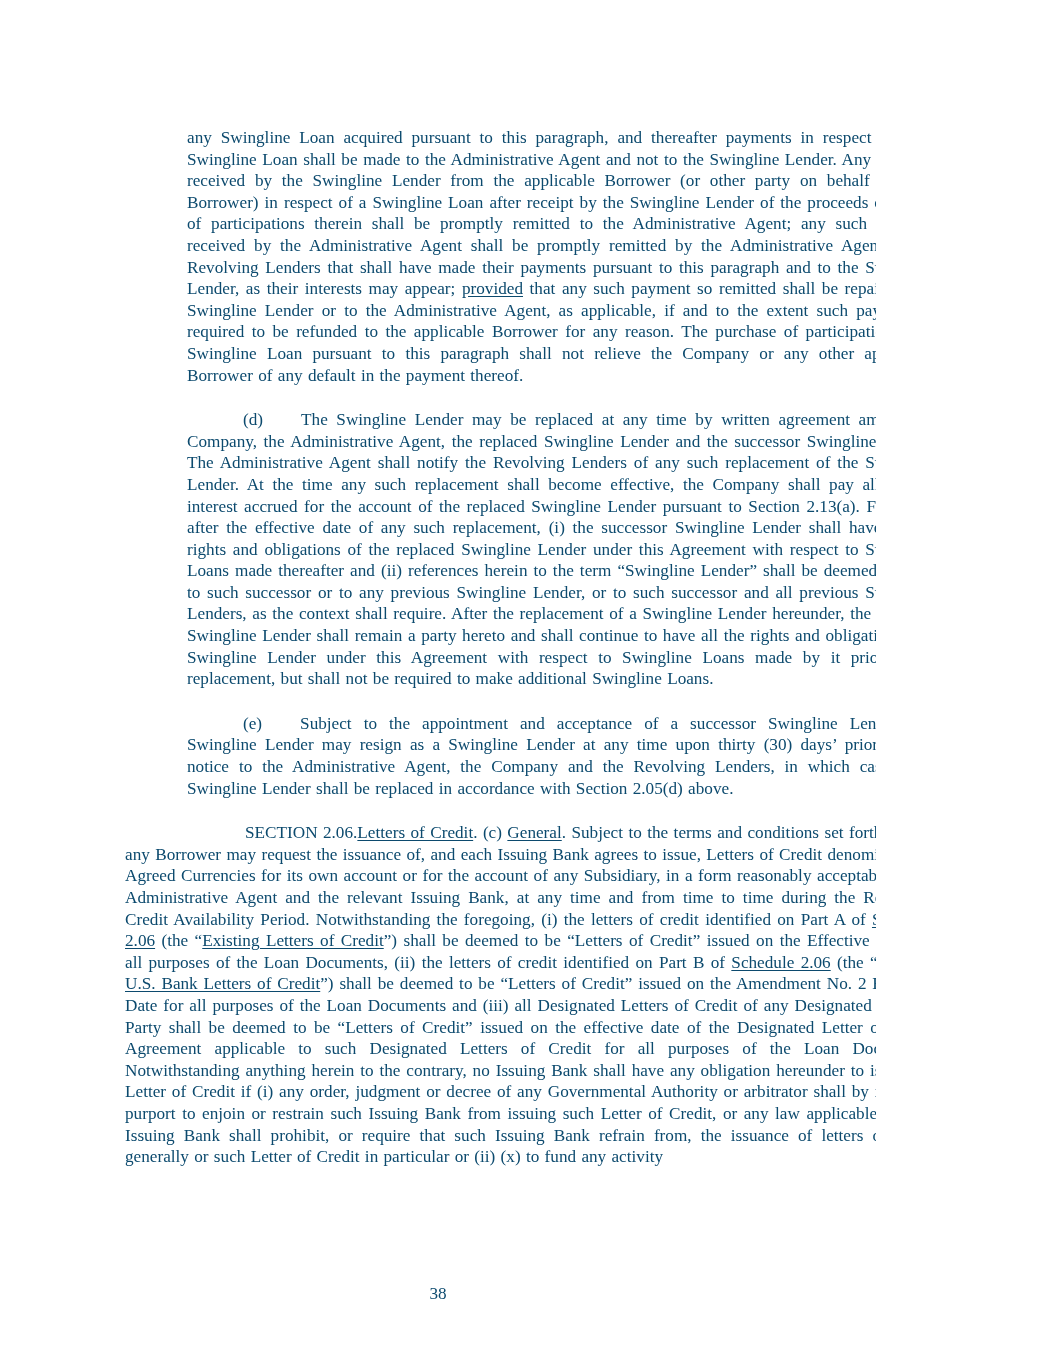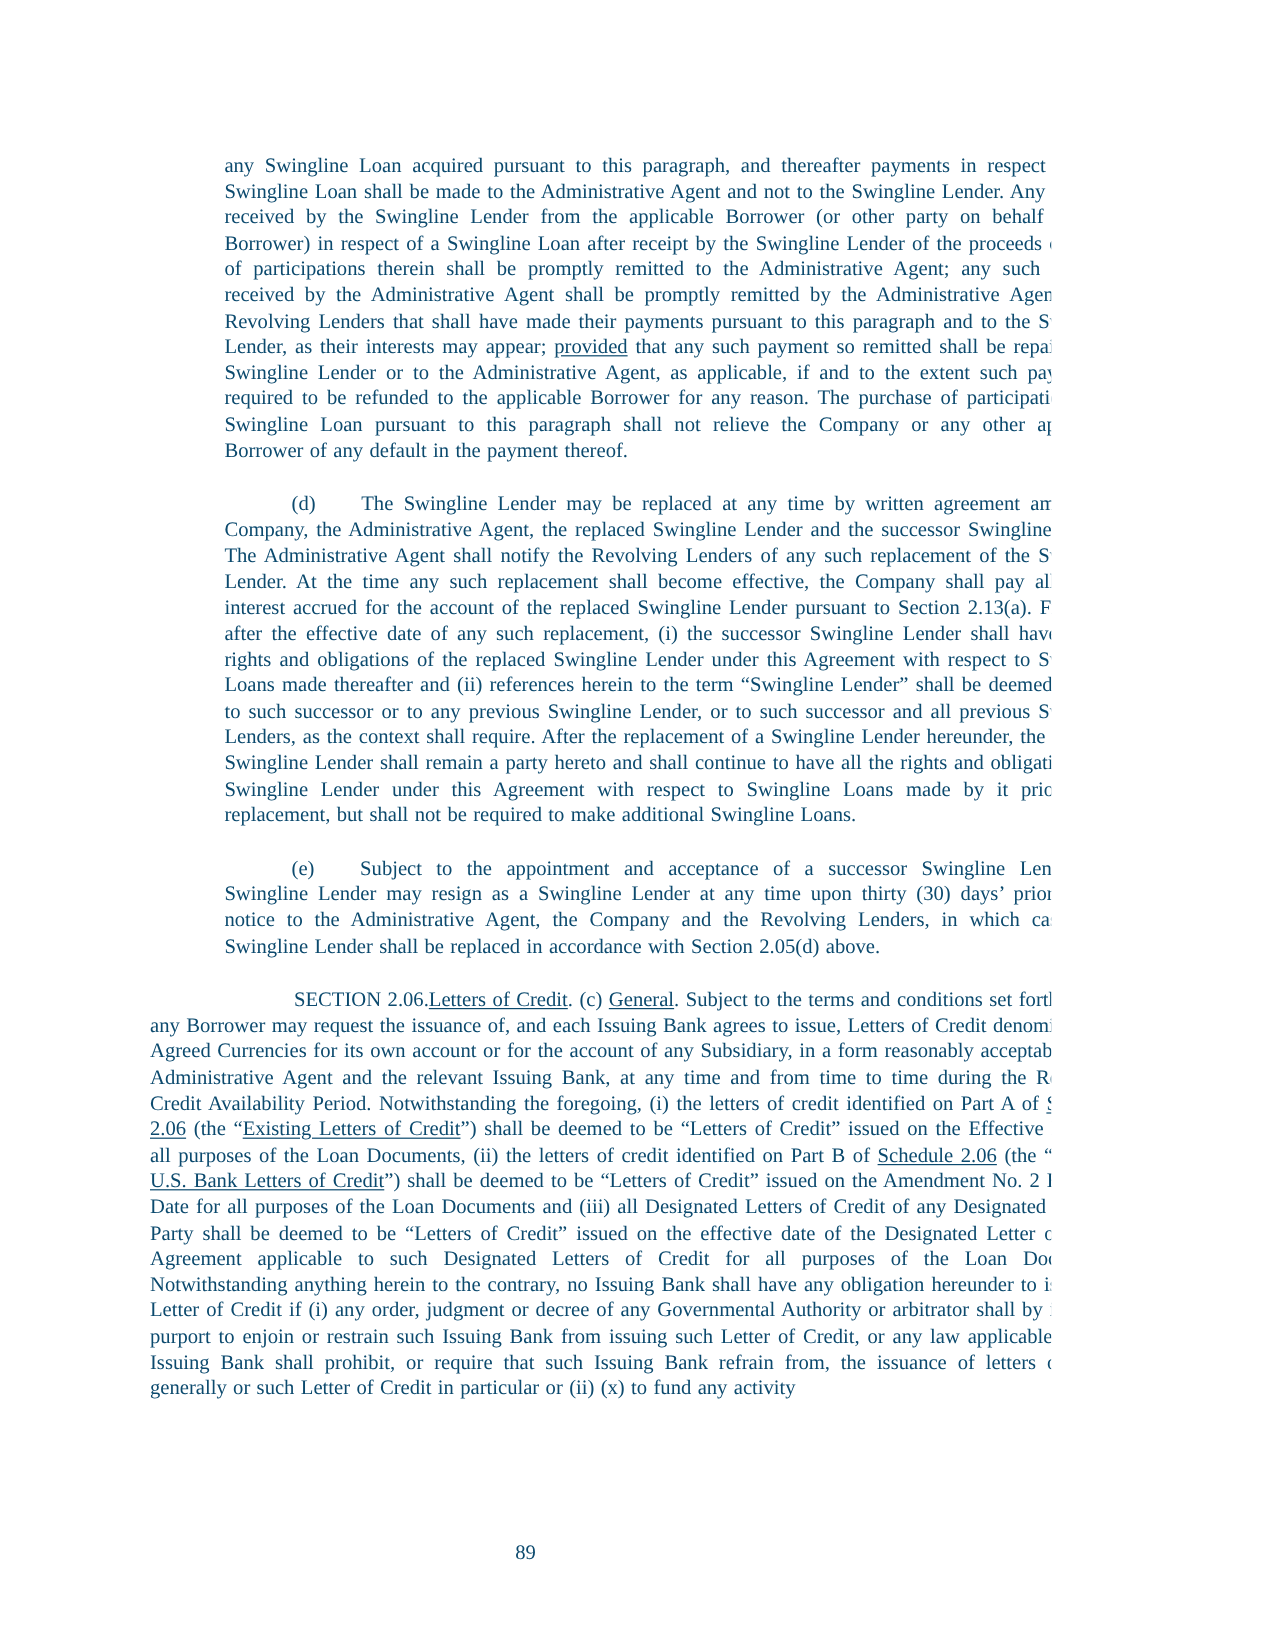--- a/index.html
+++ b/index.html
@@ -57,14 +57,14 @@
     <p class="para indented"><span>any Swingline Loan acquired pursuant to this paragraph, and thereafter payments in respect of such Swingline Loan shall be made to the Administrative Agent and not to the Swingline Lender.  Any amounts received by the Swingline Lender from the applicable Borrower (or other party on behalf of such Borrower) in respect of a Swingline Loan after receipt by the Swingline Lender of the proceeds of a sale of participations therein shall be promptly remitted to the Administrative Agent; any such amounts received by the Administrative Agent shall be promptly remitted by the Administrative Agent to the Revolving Lenders that shall have made their payments pursuant to this paragraph and to the Swingline Lender, as their interests may appear; </span><span class="u">provided</span><span> that any such payment so remitted shall be repaid to the Swingline Lender or to the Administrative Agent, as applicable, if and to the extent such payment is required to be refunded to the applicable Borrower for any reason.  The purchase of participations in a Swingline Loan pursuant to this paragraph shall not relieve the Company or any other applicable Borrower of any default in the payment thereof.</span></p>
 
     <p class="para indented fl-indent-sub"><span>(d)</span><span class="tab"></span><span>The Swingline Lender may be replaced at any time by written agreement among the Company, the Administrative Agent, the replaced Swingline Lender and the successor Swingline Lender.  The Administrative Agent shall notify the Revolving Lenders of any such replacement of the Swingline Lender.  At the time any such replacement shall become effective, the Company shall pay all unpaid interest accrued for the account of the replaced Swingline Lender pursuant to Section 2.13(a).  From and after the effective date of any such replacement, (i) the successor Swingline Lender shall have all the rights and obligations of the replaced Swingline Lender under this Agreement with respect to Swingline Loans made thereafter and (ii) references herein to the term “Swingline Lender” shall be deemed to refer to such successor or to any previous Swingline Lender, or to such successor and all previous Swingline Lenders, as the context shall require.  After the replacement of a Swingline Lender hereunder, the replaced Swingline Lender shall remain a party hereto and shall continue to have all the rights and obligations of a Swingline Lender under this Agreement with respect to Swingline Loans made by it prior to its replacement, but shall not be required to make additional Swingline Loans.</span></p>
 
     <p class="para indented fl-indent-sub"><span>(e)</span><span class="tab"></span><span>Subject to the appointment and acceptance of a successor Swingline Lender, the Swingline Lender may resign as a Swingline Lender at any time upon thirty (30) days’ prior written notice to the Administrative Agent, the Company and the Revolving Lenders, in which case, such Swingline Lender shall be replaced in accordance with Section 2.05(d) above.</span></p>
 
     <p class="para fl-indent-sec"><span>SECTION 2.06.</span><span class="u">Letters of Credit</span><span>.  (c) </span><span class="u">General</span><span>.  Subject to the terms and conditions set forth herein, any Borrower may request the issuance of, and each Issuing Bank agrees to issue, Letters of Credit denominated in Agreed Currencies for its own account or for the account of any Subsidiary, in a form reasonably acceptable to the Administrative Agent and the relevant Issuing Bank, at any time and from time to time during the Revolving Credit Availability Period.  Notwithstanding the foregoing, (i) the letters of credit identified on Part A of </span><span class="u">Schedule 2.06</span><span> (the “</span><span class="u">Existing Letters of Credit</span><span>”) shall be deemed to be “Letters of Credit” issued on the Effective Date for all purposes of the Loan Documents, (ii) the letters of credit identified on Part B of </span><span class="u">Schedule 2.06</span><span> (the “</span><span class="u">Existing U.S. Bank Letters of Credit</span><span>”) shall be deemed to be “Letters of Credit” issued on the Amendment No. 2 Effective Date for all purposes of the Loan Documents and (iii) all Designated Letters of Credit of any Designated Account Party shall be deemed to be “Letters of Credit” issued on the effective date of the Designated Letter of Credit Agreement applicable to such Designated Letters of Credit for all purposes of the Loan Documents. Notwithstanding anything herein to the contrary, no Issuing Bank shall have any obligation hereunder to issue any Letter of Credit if (i) any order, judgment or decree of any Governmental Authority or arbitrator shall by its terms purport to enjoin or restrain such Issuing Bank from issuing such Letter of Credit, or any law applicable to such Issuing Bank shall prohibit, or require that such Issuing Bank refrain from, the issuance of letters of credit generally or such Letter of Credit in particular or (ii) (x) to fund any activity</span></p>
 
   </div>
 
-  <div class="page-number">89</div>
+  <div class="page-number">38</div>
 </div>
 
 </body></html>

